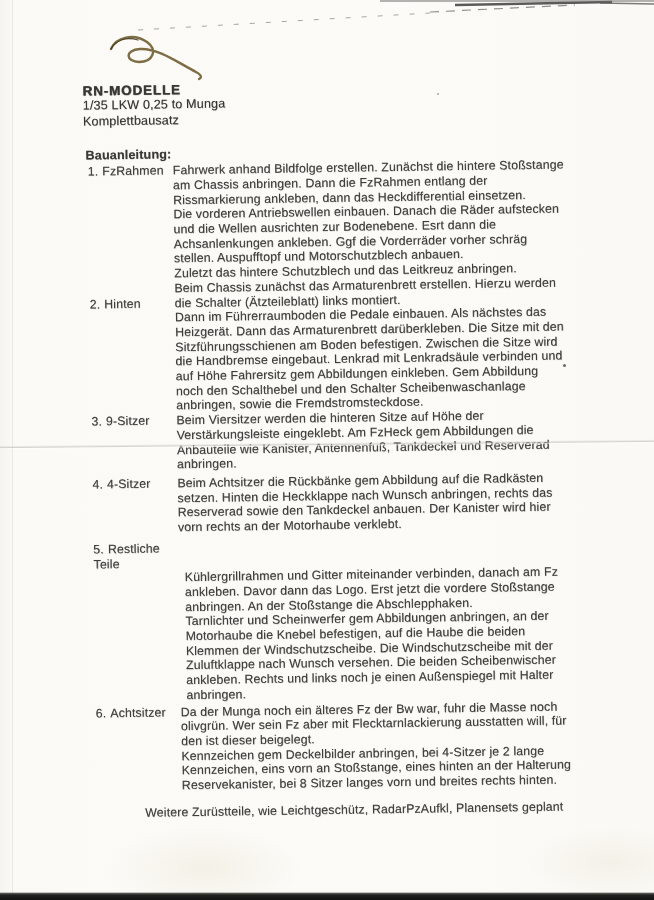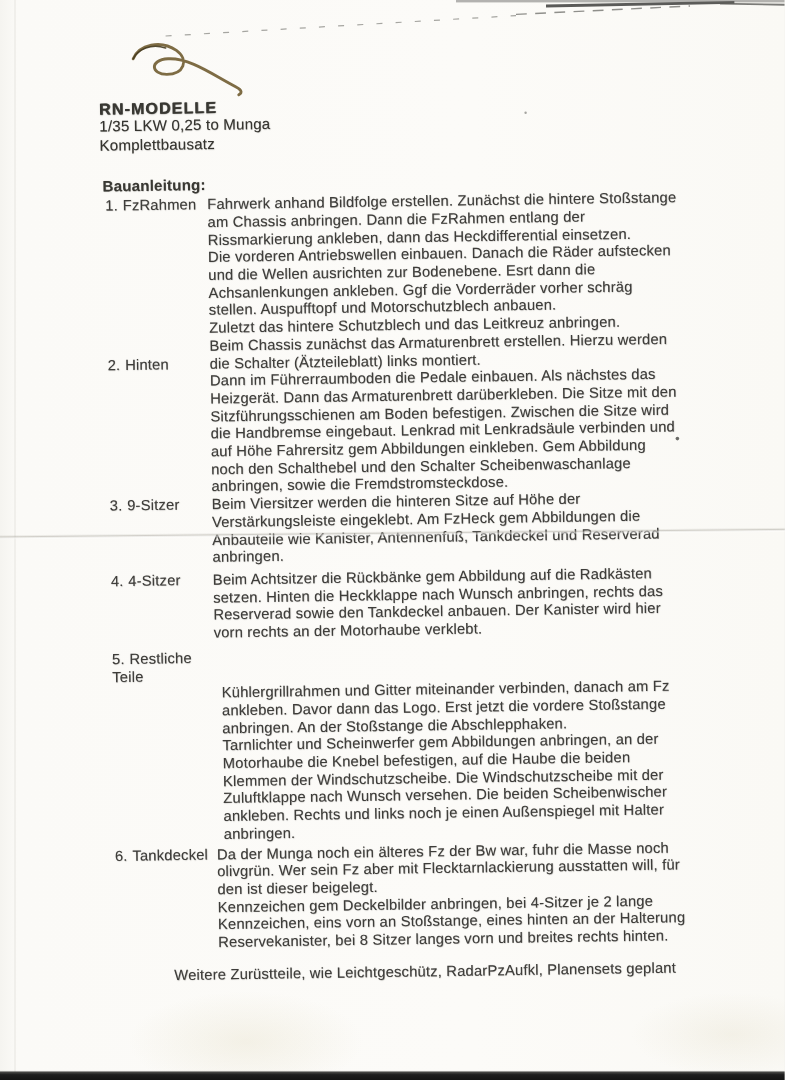--- a/index.html
+++ b/index.html
@@ -140,21 +140,21 @@
 Tarnlichter und Scheinwerfer gem Abbildungen anbringen, an der
 Motorhaube die Knebel befestigen, auf die Haube die beiden
 Klemmen der Windschutzscheibe. Die Windschutzscheibe mit der
 Zuluftklappe nach Wunsch versehen. Die beiden Scheibenwischer
 ankleben. Rechts und links noch je einen Außenspiegel mit Halter
 anbringen.</div>
       </div>
 
       <div class="sec gap2">
         <div class="sec-label">
-          <span class="sec-num">6.</span><span>Tankdeckel</span>
+          <span class="sec-num">6.</span><span>Achtsitzer</span>
         </div>
         <div class="sec-text">Da der Munga noch ein älteres Fz der Bw war, fuhr die Masse noch
 olivgrün. Wer sein Fz aber mit Flecktarnlackierung ausstatten will, für
 den ist dieser beigelegt.
 Kennzeichen gem Deckelbilder anbringen, bei 4-Sitzer je 2 lange
 Kennzeichen, eins vorn an Stoßstange, eines hinten an der Halterung
 Reservekanister, bei 8 Sitzer langes vorn und breites rechts hinten.</div>
       </div>
 
     </div>

